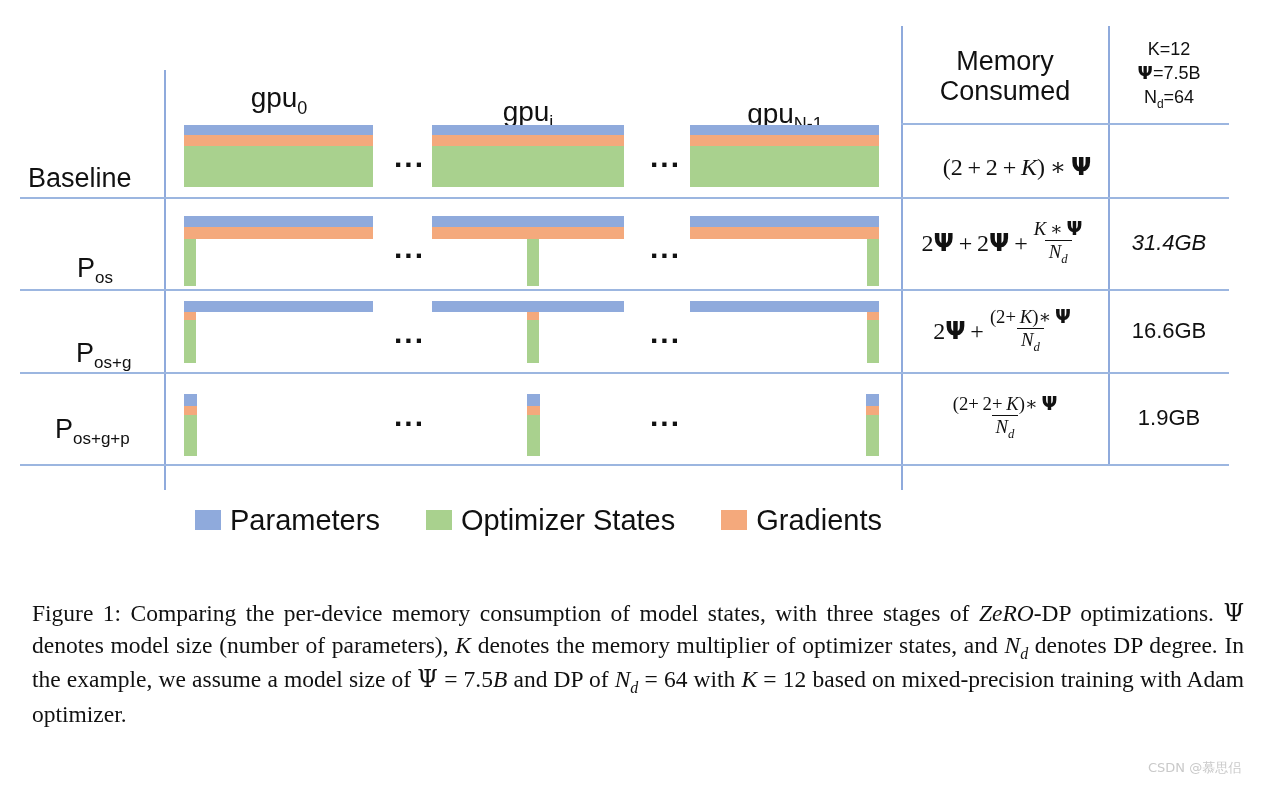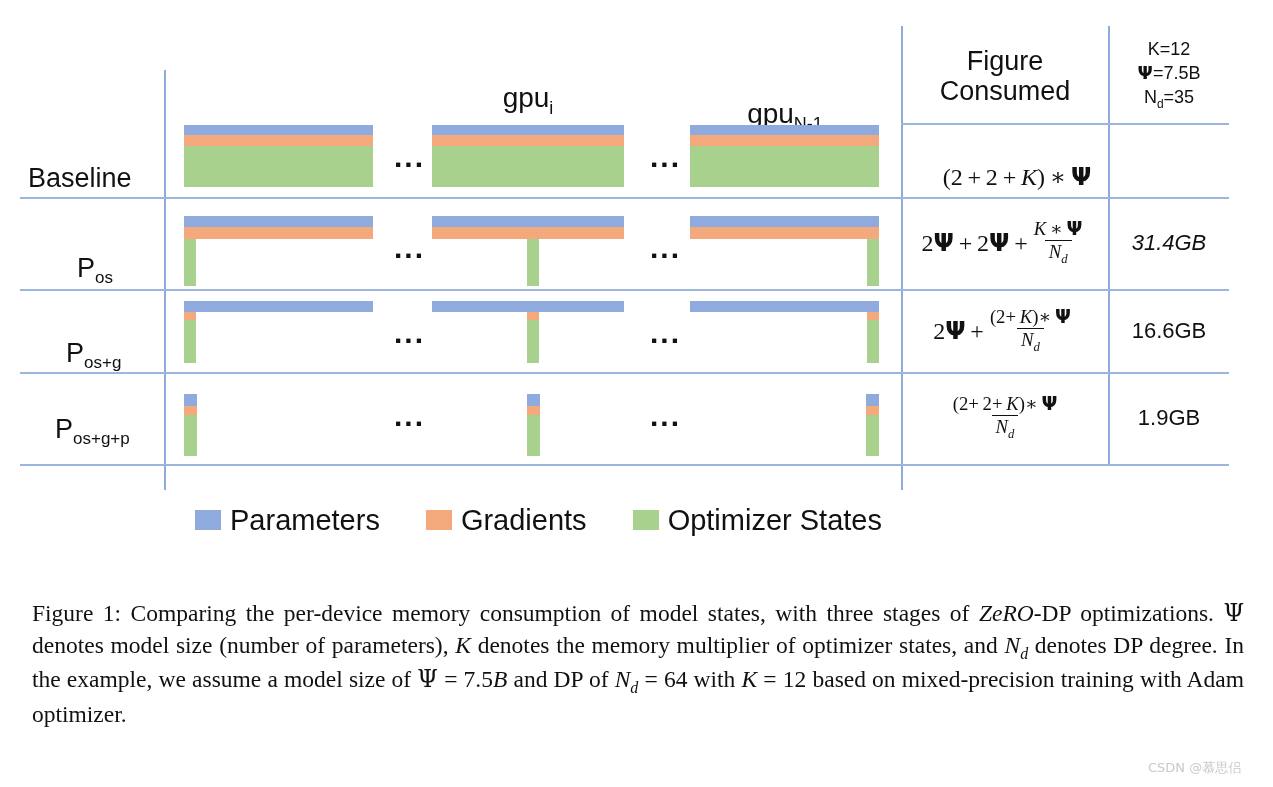--- a/index.html
+++ b/index.html
@@ -92,34 +92,37 @@
   <div class="vline" style="left:164px;top:70px;height:420px;"></div>
   <div class="vline" style="left:901px;top:26px;height:464px;"></div>
   <div class="vline" style="left:1108px;top:26px;height:438px;"></div>
 
   <div class="hline" style="left:901px;top:123px;width:328px;"></div>
   <div class="hline" style="left:20px;top:197px;width:1209px;"></div>
   <div class="hline" style="left:20px;top:289px;width:1209px;"></div>
   <div class="hline" style="left:20px;top:372px;width:1209px;"></div>
   <div class="hline" style="left:20px;top:464px;width:1209px;"></div>
 
-  <div class="gpuhdr" style="left:433px;top:82px;width:190px;">
+  <div class="gpuhdr" style="left:184px;top:82px;width:190px;">
+    <span>gpu</span><span class="sub">0</span>
+  </div>
+  <div class="gpuhdr" style="left:433px;top:96px;width:190px;">
     <span>gpu</span><span class="sub">i</span>
   </div>
   <div class="gpuhdr" style="left:690px;top:98px;width:190px;text-decoration:underline;">
     <span>gpu</span><span class="sub">N-1</span>
   </div>
 
   <div class="rowlabel" style="left:28px;top:143px;">
     <span>Baseline</span><span class="sub"></span>
   </div>
   <div class="rowlabel" style="left:77px;top:233px;">
     <span>P</span><span class="sub">os</span>
   </div>
-  <div class="rowlabel" style="left:66px;top:318px;">
+  <div class="rowlabel" style="left:76px;top:318px;">
     <span>P</span><span class="sub">os+g</span>
   </div>
   <div class="rowlabel" style="left:55px;top:394px;">
     <span>P</span><span class="sub">os+g+p</span>
   </div>
 
   <div class="bar" style="left:184px;top:125px;width:189px;height:62px;">
     <div class="seg c-param" style="top:0;height:10px;"></div>
     <div class="seg c-grad" style="top:10px;height:11px;"></div>
     <div class="seg c-opt" style="top:21px;height:41px;"></div>
@@ -187,35 +190,35 @@
     <div class="seg c-opt" style="top:21px;height:41px;"></div>
   </div>
   <div class="ellipsis" style="left:650px;top:401px;">...</div>
   <div class="bar" style="left:866px;top:394px;width:13px;height:62px;">
     <div class="seg c-param" style="top:0;height:12px;"></div>
     <div class="seg c-grad" style="top:12px;height:9px;"></div>
     <div class="seg c-opt" style="top:21px;height:41px;"></div>
   </div>
 
   <div class="cell hdr-mem" style="left:903px;top:30px;width:204px;height:92px;flex-direction:column;">
-    <span>Figure</span>
+    <span>Memory</span>
     <span>Consumed</span>
   </div>
 
   <div class="cell hdr-params" style="left:1110px;top:28px;width:118px;height:94px;flex-direction:column;">
     <span>K=12</span>
     <span>
       <b class="psi">Ψ</b><span>=7.5B</span>
     </span>
     <span>
-      <span>N</span><sub style="font-size:12px">d</sub><span>=35</span>
-    </span>
-  </div>
-
-  <div class="cell formula" style="left:903px;top:142px;width:228px;height:70px;">
+      <span>N</span><sub style="font-size:12px">d</sub><span>=64</span>
+    </span>
+  </div>
+
+  <div class="cell formula" style="left:903px;top:132px;width:228px;height:70px;">
     <span class="mn">(2 + 2 + </span>
       <span class="mi">K</span>
       <span class="mn">) ∗ </span>
       <span class="psi">Ψ</span>
   </div>
 
   <div class="cell formula" style="left:903px;top:200px;width:204px;height:86px;">
     <span class="mn">2</span>
       <span class="psi">Ψ</span>
       <span class="mn"> + 2</span>
@@ -246,25 +249,25 @@
     </span>
   </div>
   <div class="cell valcell" style="left:1110px;top:375px;width:118px;height:86px;">1.9GB</div>
 
   <div id="legend">
     <div class="lg">
       <span class="swatch c-param"></span>
       <span class="lgtext">Parameters</span>
     </div>
     <div class="lg">
+      <span class="swatch c-opt"></span>
+      <span class="lgtext">Optimizer States</span>
+    </div>
+    <div class="lg">
       <span class="swatch c-grad"></span>
       <span class="lgtext">Gradients</span>
     </div>
-    <div class="lg">
-      <span class="swatch c-opt"></span>
-      <span class="lgtext">Optimizer States</span>
-    </div>
   </div>
 </div>
 
 <div id="caption"><span>Figure 1: Comparing the per-device memory consumption of model states, with three stages of </span><span class="it mth">ZeRO</span><span>-DP optimizations. </span><span class="psiC">Ψ</span><span> denotes model size (number of parameters), </span><span class="mth">K</span><span> denotes the memory multiplier of optimizer states, and </span><span class="mth">N</span><sub class="mth" style="font-size:0.68em">d</sub><span> denotes DP degree. In the example, we assume a model size of </span><span class="psiC">Ψ</span><span> = 7.5</span><span class="mth">B</span><span> and DP of </span><span class="mth">N</span><sub class="mth" style="font-size:0.68em">d</sub><span> = 64 with </span><span class="mth">K</span><span> = 12 based on mixed-precision training with Adam optimizer.</span></div>
 
 <div id="watermark">CSDN @慕思侣</div>
 
 </body></html>

